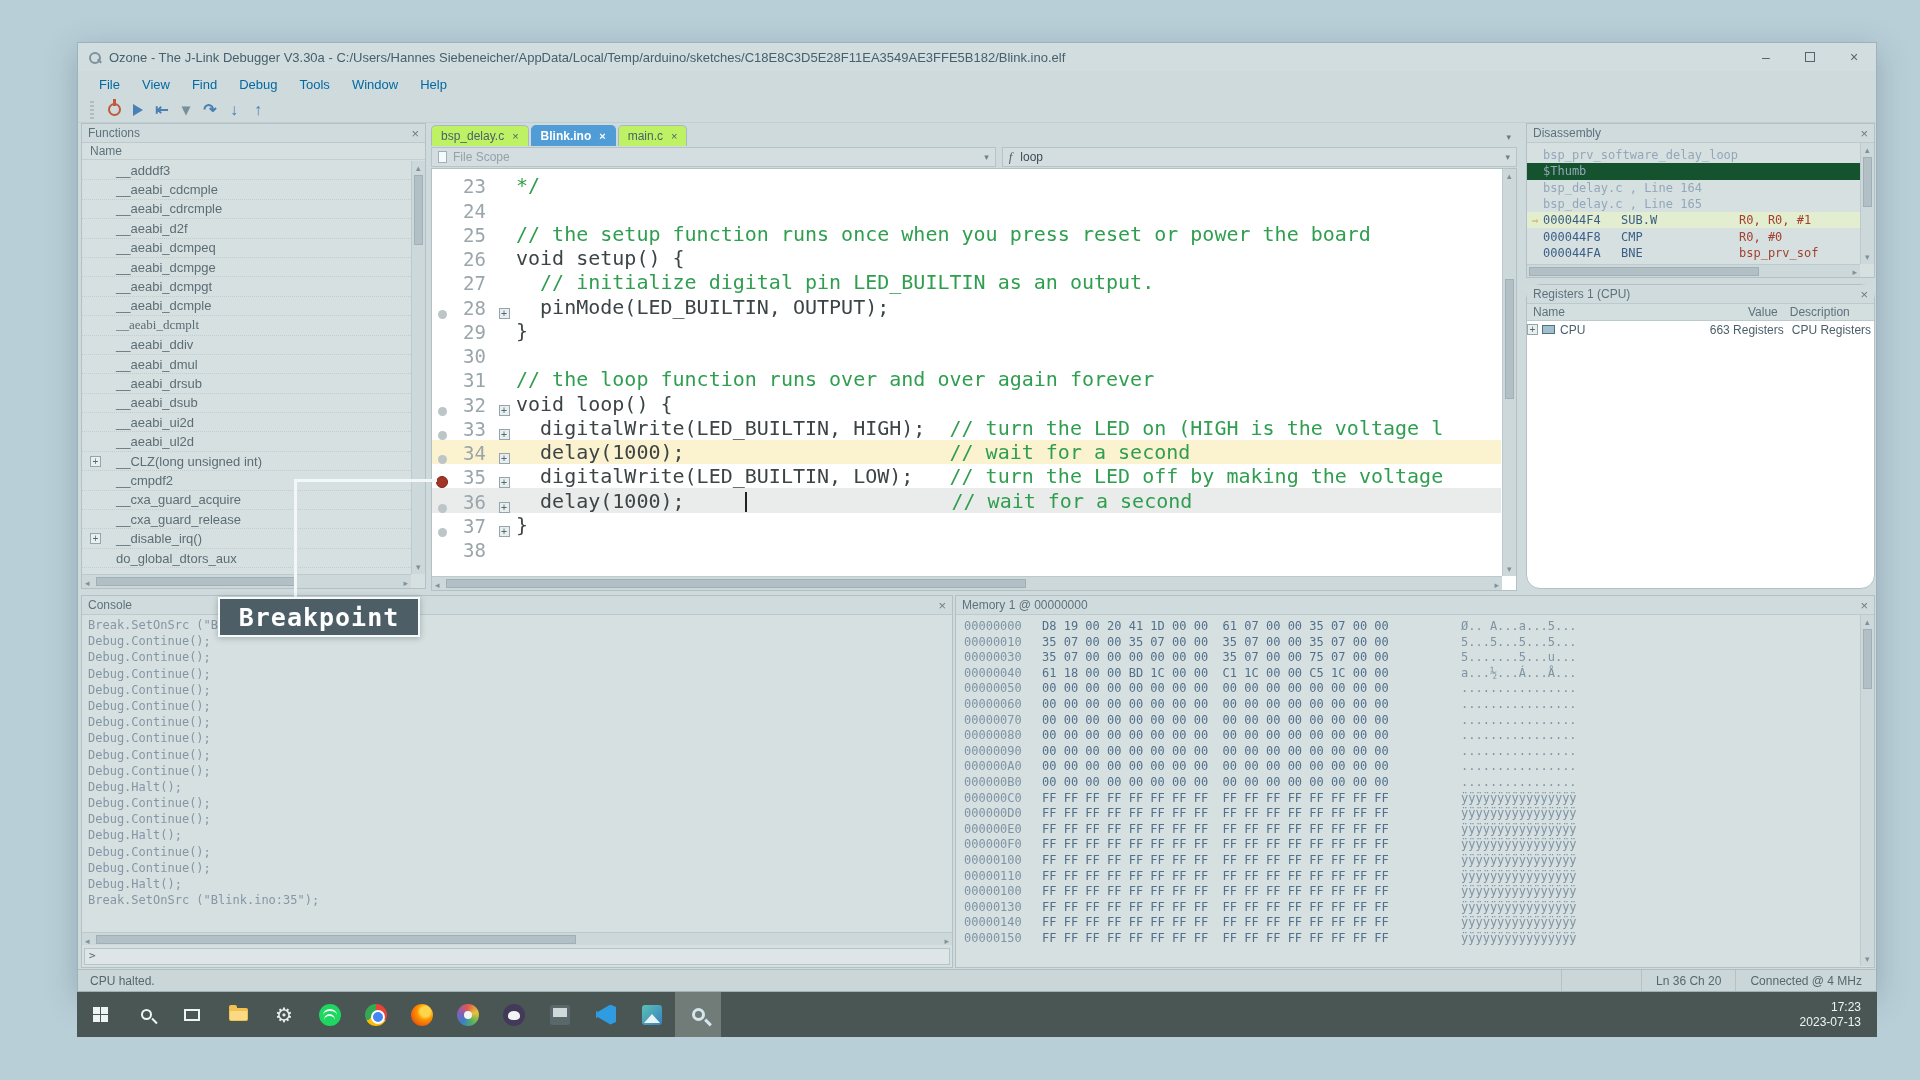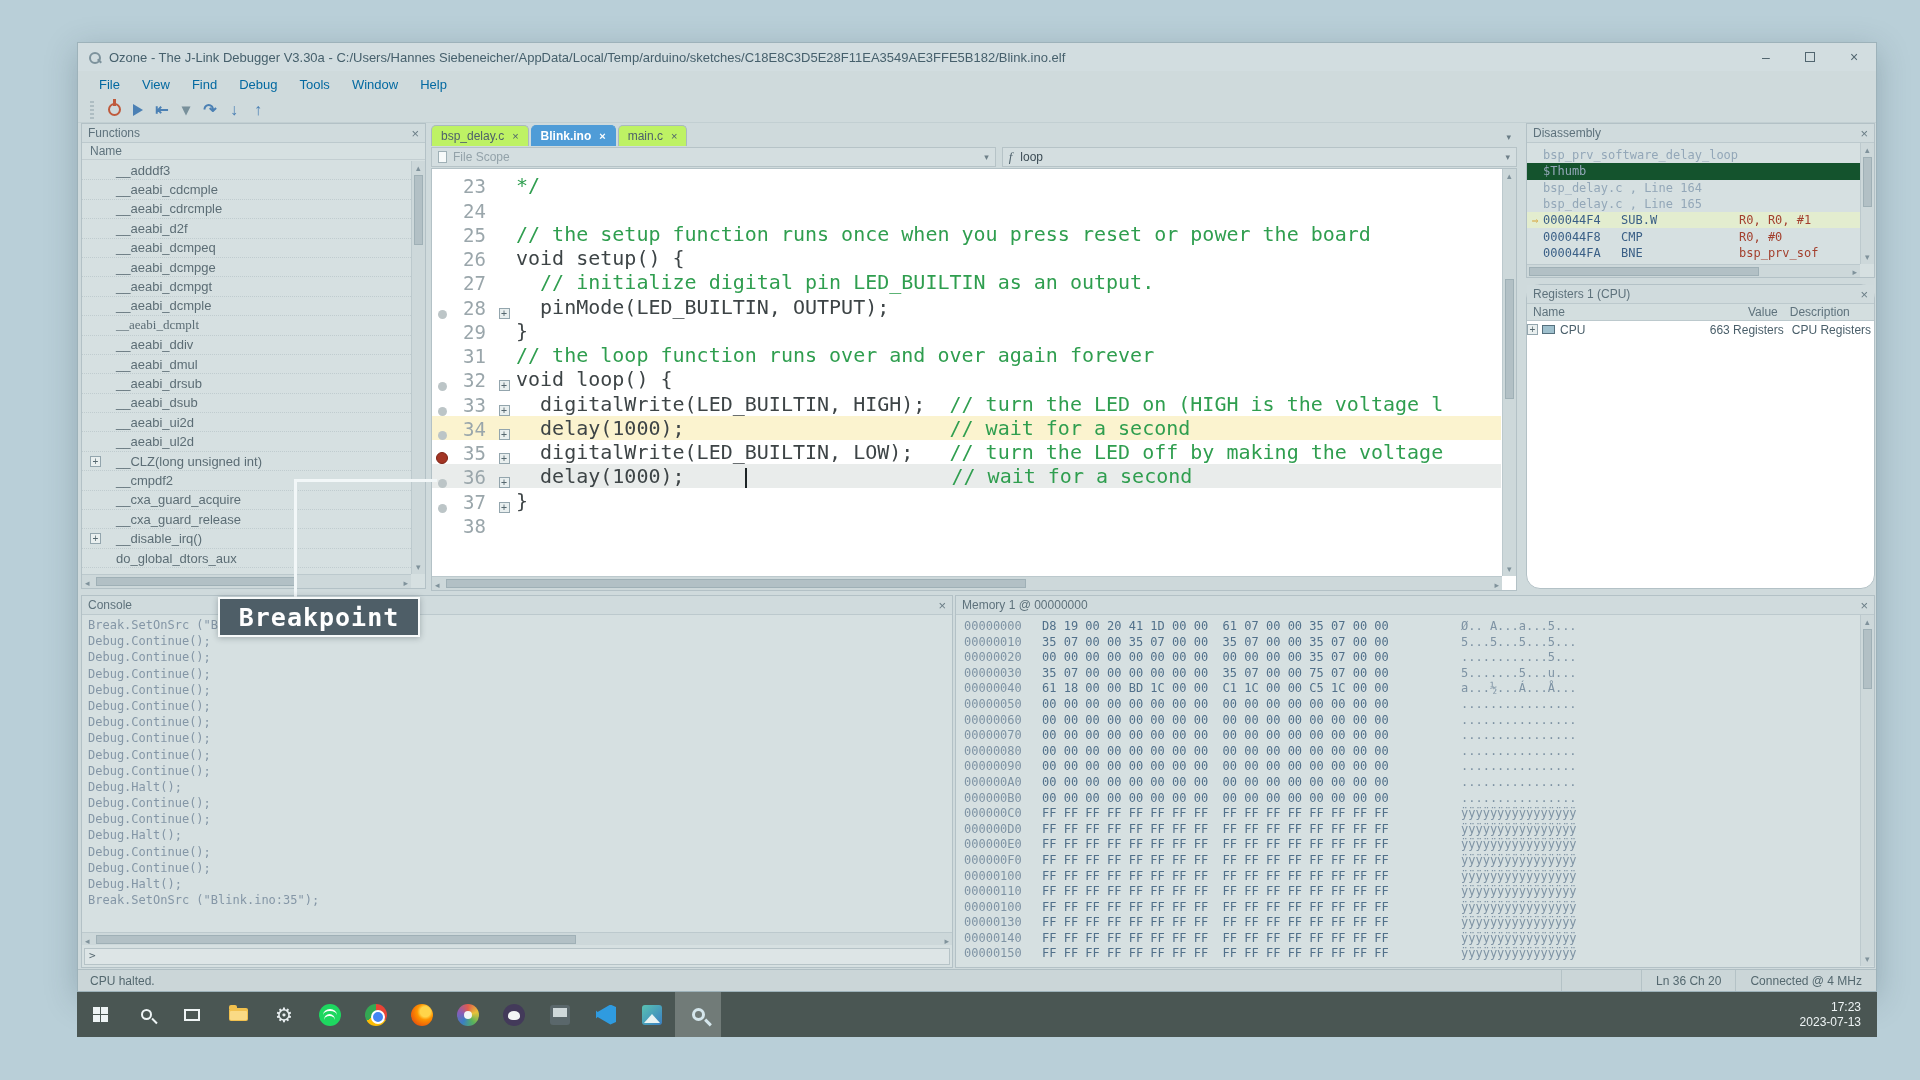--- a/index.html
+++ b/index.html
@@ -356,20 +356,21 @@
     </div>
     <div id="codearea">
       <div id="code-lines">
           <div class="cline"><span class="dotcol"></span><span class="lnum">23</span><span class="expcol"></span><span class="codetext"><span class="seg-m">*/</span></span></div>
           <div class="cline"><span class="dotcol"></span><span class="lnum">24</span><span class="expcol"></span><span class="codetext"></span></div>
           <div class="cline"><span class="dotcol"></span><span class="lnum">25</span><span class="expcol"></span><span class="codetext"><span class="seg-m">// the setup function runs once when you press reset or power the board</span></span></div>
           <div class="cline"><span class="dotcol"></span><span class="lnum">26</span><span class="expcol"></span><span class="codetext"><span class="seg-c">void setup() {</span></span></div>
           <div class="cline"><span class="dotcol"></span><span class="lnum">27</span><span class="expcol"></span><span class="codetext"><span class="seg-m">  // initialize digital pin LED_BUILTIN as an output.</span></span></div>
           <div class="cline"><span class="dotcol"><span class="bdot"></span></span><span class="lnum">28</span><span class="expcol"><span class="expbox">+</span></span><span class="codetext"><span class="seg-c">  pinMode(LED_BUILTIN, OUTPUT);</span></span></div>
           <div class="cline"><span class="dotcol"></span><span class="lnum">29</span><span class="expcol"></span><span class="codetext"><span class="seg-c">}</span></span></div>
+          <div class="cline"><span class="dotcol"></span><span class="lnum">30</span><span class="expcol"></span><span class="codetext"></span></div>
           <div class="cline"><span class="dotcol"></span><span class="lnum">31</span><span class="expcol"></span><span class="codetext"><span class="seg-m">// the loop function runs over and over again forever</span></span></div>
           <div class="cline"><span class="dotcol"><span class="bdot"></span></span><span class="lnum">32</span><span class="expcol"><span class="expbox">+</span></span><span class="codetext"><span class="seg-c">void loop() {</span></span></div>
           <div class="cline"><span class="dotcol"><span class="bdot"></span></span><span class="lnum">33</span><span class="expcol"><span class="expbox">+</span></span><span class="codetext"><span class="seg-c">  digitalWrite(LED_BUILTIN, HIGH);  </span><span class="seg-m">// turn the LED on (HIGH is the voltage l</span></span></div>
           <div class="cline hl-yellow"><span class="dotcol"><span class="bdot"></span></span><span class="lnum">34</span><span class="expcol"><span class="expbox">+</span></span><span class="codetext"><span class="seg-c">  delay(1000);                      </span><span class="seg-m">// wait for a second</span></span></div>
           <div class="cline"><span class="dotcol"><span class="bdot red"></span></span><span class="lnum">35</span><span class="expcol"><span class="expbox">+</span></span><span class="codetext"><span class="seg-c">  digitalWrite(LED_BUILTIN, LOW);   </span><span class="seg-m">// turn the LED off by making the voltage</span></span></div>
           <div class="cline hl-gray"><span class="dotcol"><span class="bdot"></span></span><span class="lnum">36</span><span class="expcol"><span class="expbox">+</span></span><span class="codetext"><span class="seg-c">  delay(1000);     </span><span class="cursor"></span><span class="seg-c">                 </span><span class="seg-m">// wait for a second</span></span></div>
           <div class="cline"><span class="dotcol"><span class="bdot"></span></span><span class="lnum">37</span><span class="expcol"><span class="expbox">+</span></span><span class="codetext"><span class="seg-c">}</span></span></div>
           <div class="cline"><span class="dotcol"></span><span class="lnum">38</span><span class="expcol"></span><span class="codetext"></span></div>
         </div>
       <div class="vscroll" style="top:0;bottom:14px;">
@@ -467,21 +468,20 @@
   </div>
 
   <div class="panel" id="mem-panel">
     <div class="phead">
       <span>Memory 1 @ 00000000</span>
       <span class="x">×</span>
     </div>
     <div id="mem-rows">
         <div class="mem-row"><span class="mem-addr">00000000</span><span class="mem-bytes">D8 19 00 20 41 1D 00 00  61 07 00 00 35 07 00 00</span><span class="mem-ascii">Ø.. A...a...5...</span></div>
         <div class="mem-row"><span class="mem-addr">00000010</span><span class="mem-bytes">35 07 00 00 35 07 00 00  35 07 00 00 35 07 00 00</span><span class="mem-ascii">5...5...5...5...</span></div>
-        <div class="mem-row"><span class="mem-addr">00000020</span><span class="mem-bytes">00 00 00 00 00 00 00 00  00 00 00 00 35 07 00 00</span><span class="mem-ascii">............5...</span></div>
         <div class="mem-row"><span class="mem-addr">00000030</span><span class="mem-bytes">35 07 00 00 00 00 00 00  35 07 00 00 75 07 00 00</span><span class="mem-ascii">5.......5...u...</span></div>
         <div class="mem-row"><span class="mem-addr">00000040</span><span class="mem-bytes">61 18 00 00 BD 1C 00 00  C1 1C 00 00 C5 1C 00 00</span><span class="mem-ascii">a...½...Á...Å...</span></div>
         <div class="mem-row"><span class="mem-addr">00000050</span><span class="mem-bytes">00 00 00 00 00 00 00 00  00 00 00 00 00 00 00 00</span><span class="mem-ascii">................</span></div>
         <div class="mem-row"><span class="mem-addr">00000060</span><span class="mem-bytes">00 00 00 00 00 00 00 00  00 00 00 00 00 00 00 00</span><span class="mem-ascii">................</span></div>
         <div class="mem-row"><span class="mem-addr">00000070</span><span class="mem-bytes">00 00 00 00 00 00 00 00  00 00 00 00 00 00 00 00</span><span class="mem-ascii">................</span></div>
         <div class="mem-row"><span class="mem-addr">00000080</span><span class="mem-bytes">00 00 00 00 00 00 00 00  00 00 00 00 00 00 00 00</span><span class="mem-ascii">................</span></div>
         <div class="mem-row"><span class="mem-addr">00000090</span><span class="mem-bytes">00 00 00 00 00 00 00 00  00 00 00 00 00 00 00 00</span><span class="mem-ascii">................</span></div>
         <div class="mem-row"><span class="mem-addr">000000A0</span><span class="mem-bytes">00 00 00 00 00 00 00 00  00 00 00 00 00 00 00 00</span><span class="mem-ascii">................</span></div>
         <div class="mem-row"><span class="mem-addr">000000B0</span><span class="mem-bytes">00 00 00 00 00 00 00 00  00 00 00 00 00 00 00 00</span><span class="mem-ascii">................</span></div>
         <div class="mem-row"><span class="mem-addr">000000C0</span><span class="mem-bytes">FF FF FF FF FF FF FF FF  FF FF FF FF FF FF FF FF</span><span class="mem-ascii">ÿÿÿÿÿÿÿÿÿÿÿÿÿÿÿÿ</span></div>

